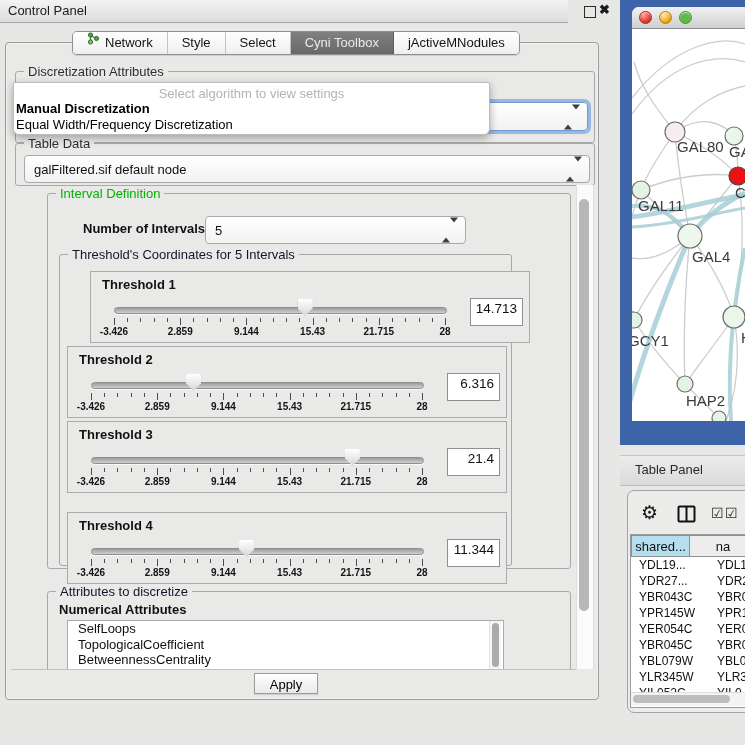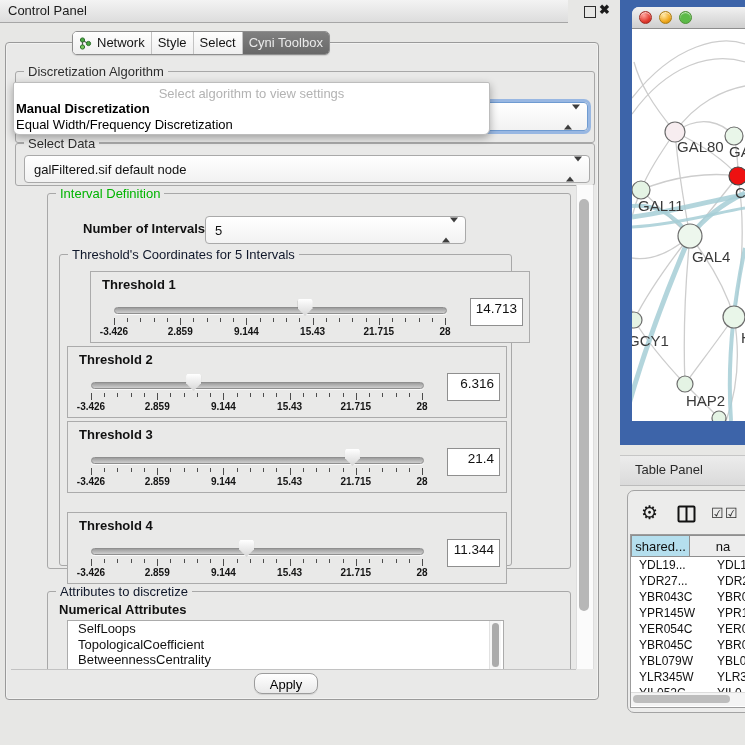--- a/index.html
+++ b/index.html
@@ -7,21 +7,21 @@
          font-family:"Liberation Sans",sans-serif;color:#111;}
   
   .cp-titlebar{position:absolute;left:0;top:0;width:568px;height:22px;
     background:linear-gradient(#f3f3f3,#dddddd);border-bottom:1px solid #a6a6a6;}
   .cp-title{position:absolute;left:8px;top:3px;font-size:13px;color:#1b1b1b;}
   .float-btn{position:absolute;left:584px;top:6px;width:10px;height:10px;border:1.5px solid #2c2c2c;background:transparent;}
   .close-btn{position:absolute;left:599px;top:2px;font-size:13px;font-weight:bold;color:#1b1b1b;}
   
   .seg-strip{position:absolute;display:flex;height:22px;border:1px solid #8e8e8e;border-radius:5px;
     overflow:hidden;background:#fff;box-shadow:0 1px 1px rgba(0,0,0,.12);z-index:6;}
-  .seg-tab{display:flex;align-items:center;gap:5px;padding:0 6px;font-size:13px;line-height:22px;
+  .seg-tab{display:flex;align-items:flex-start;gap:5px;padding:0 14px;font-size:13px;line-height:22px;
     color:#141414;background:linear-gradient(#fefefe,#efefef);border-right:1px solid #c3c3c3;white-space:nowrap;}
   .seg-tab:last-child{border-right:none;}
   .seg-tab.selected{background:linear-gradient(#808080,#686868);color:#ebebeb;border-right-color:#5c5c5c;}
   .tab-icon{display:flex;align-items:center;}
   .cp-outer{position:absolute;left:5px;top:42px;width:592px;height:656px;border:1px solid #9a9a9a;
     border-radius:4px;background:#e9e9e8;box-shadow:inset 0 0 0 1px #f2f2f1;}
   
   .group{position:absolute;border:1px solid #a8a8a8;border-radius:3px;}
   .group-title{position:absolute;top:-8px;left:8px;background:#e9e9e8;padding:0 4px;font-size:13px;white-space:nowrap;}
   .t-dark{color:#2e2e2e;}
@@ -66,21 +66,21 @@
   .ticklab{position:absolute;transform:translateX(-50%);font-size:10px;font-weight:bold;color:#141414;white-space:nowrap;}
   .th-value{position:absolute;left:379px;top:26px;width:46px;height:24px;background:#fff;border:1px solid #8f8f8f;
     font-size:13.5px;text-align:right;padding:2px 5px 0 0;}
   
   .attr-sub{position:absolute;left:11px;top:10px;font-size:13px;font-weight:bold;}
   .attr-list{position:absolute;left:19px;top:28px;width:435px;height:50px;background:#fff;border:1px solid #ababab;overflow:hidden;}
   .list-item{font-size:13px;line-height:15.5px;padding-left:10px;white-space:nowrap;}
   .attr-scroll{position:absolute;right:2px;top:0;width:11px;height:100%;background:#f6f6f6;border-left:1px solid #e2e2e2;}
   .attr-scroll .thumb{position:absolute;left:2px;top:2px;width:7px;height:44px;background:#ababab;border-radius:4px;}
   
-  .aqua-btn{position:absolute;left:253px;top:672px;width:64px;height:21px;border:1px solid #9c9c9c;border-radius:8px;
+  .aqua-btn{position:absolute;left:253px;top:672px;width:64px;height:21px;border:1px solid #9c9c9c;border-radius:0;
     background:linear-gradient(#ffffff,#e9e9e9);font-size:13px;font-family:"Liberation Sans",sans-serif;
     text-align:center;line-height:19px;box-shadow:0 1px 1px rgba(0,0,0,.1);}
   
   .net-frame{position:absolute;left:620px;top:0;width:125px;height:445px;background:#3d64a9;}
   .net-window{position:absolute;left:12px;top:7px;width:113px;height:414px;background:#fff;border-radius:7px 0 0 0;overflow:hidden;}
   .net-titlebar{position:absolute;left:0;top:0;width:113px;height:22px;
     background:linear-gradient(#f1f1f1,#cfcfcf);border-bottom:1px solid #8d8d8d;display:flex;align-items:center;gap:7px;padding-left:7px;box-sizing:border-box;}
   .light{width:13px;height:13px;border-radius:50%;box-shadow:inset 0 1px 1px rgba(255,255,255,.7);}
   .light.red{background:radial-gradient(circle at 35% 30%,#ffa39b,#e23b30 60%,#b01d13);border:1px solid #9e2a22;box-sizing:border-box;}
   .light.yellow{background:radial-gradient(circle at 35% 30%,#ffe9a8,#f0a91e 60%,#c07f08);border:1px solid #a87c14;box-sizing:border-box;}
@@ -135,34 +135,37 @@
       </div>
       <div class="seg-tab">
         <span>Style</span>
       </div>
       <div class="seg-tab">
         <span>Select</span>
       </div>
       <div class="seg-tab selected">
         <span>Cyni Toolbox</span>
       </div>
+      <div class="seg-tab">
+        <span>jActiveMNodules</span>
+      </div>
     </div>
 
   <div class="cp-outer">
 
     <div class="group" style="left:9px;top:28px;width:578px;height:70px;">
-      <span class="group-title t-dark">Discretization Algorithm</span>
+      <span class="group-title t-dark">Discretization Attributes</span>
       <div class="combo focus" style="left:8px;top:30px;width:562px;height:27px;">
         <span class="combo-text" style="color:#b3b3b3;">Select algorithm to view settings</span>
         <span class="arrows"><span class="arr up"></span><span class="arr dn"></span></span>
       </div>
     </div>
 
     <div class="group" style="left:9px;top:100px;width:578px;height:41px;">
-      <span class="group-title t-dark">Select Data</span>
+      <span class="group-title t-dark">Table Data</span>
       <div class="combo" style="left:8px;top:11px;width:564px;height:26px;">
         <span class="combo-text">galFiltered.sif default node</span>
         <span class="arrows"><span class="arr up"></span><span class="arr dn"></span></span>
       </div>
     </div>
 
     <div class="viewport" style="left:5px;top:142px;">
 
       <div class="group" style="left:36px;top:8px;width:522px;height:374px;">
         <span class="group-title t-green">Interval Definition</span>

